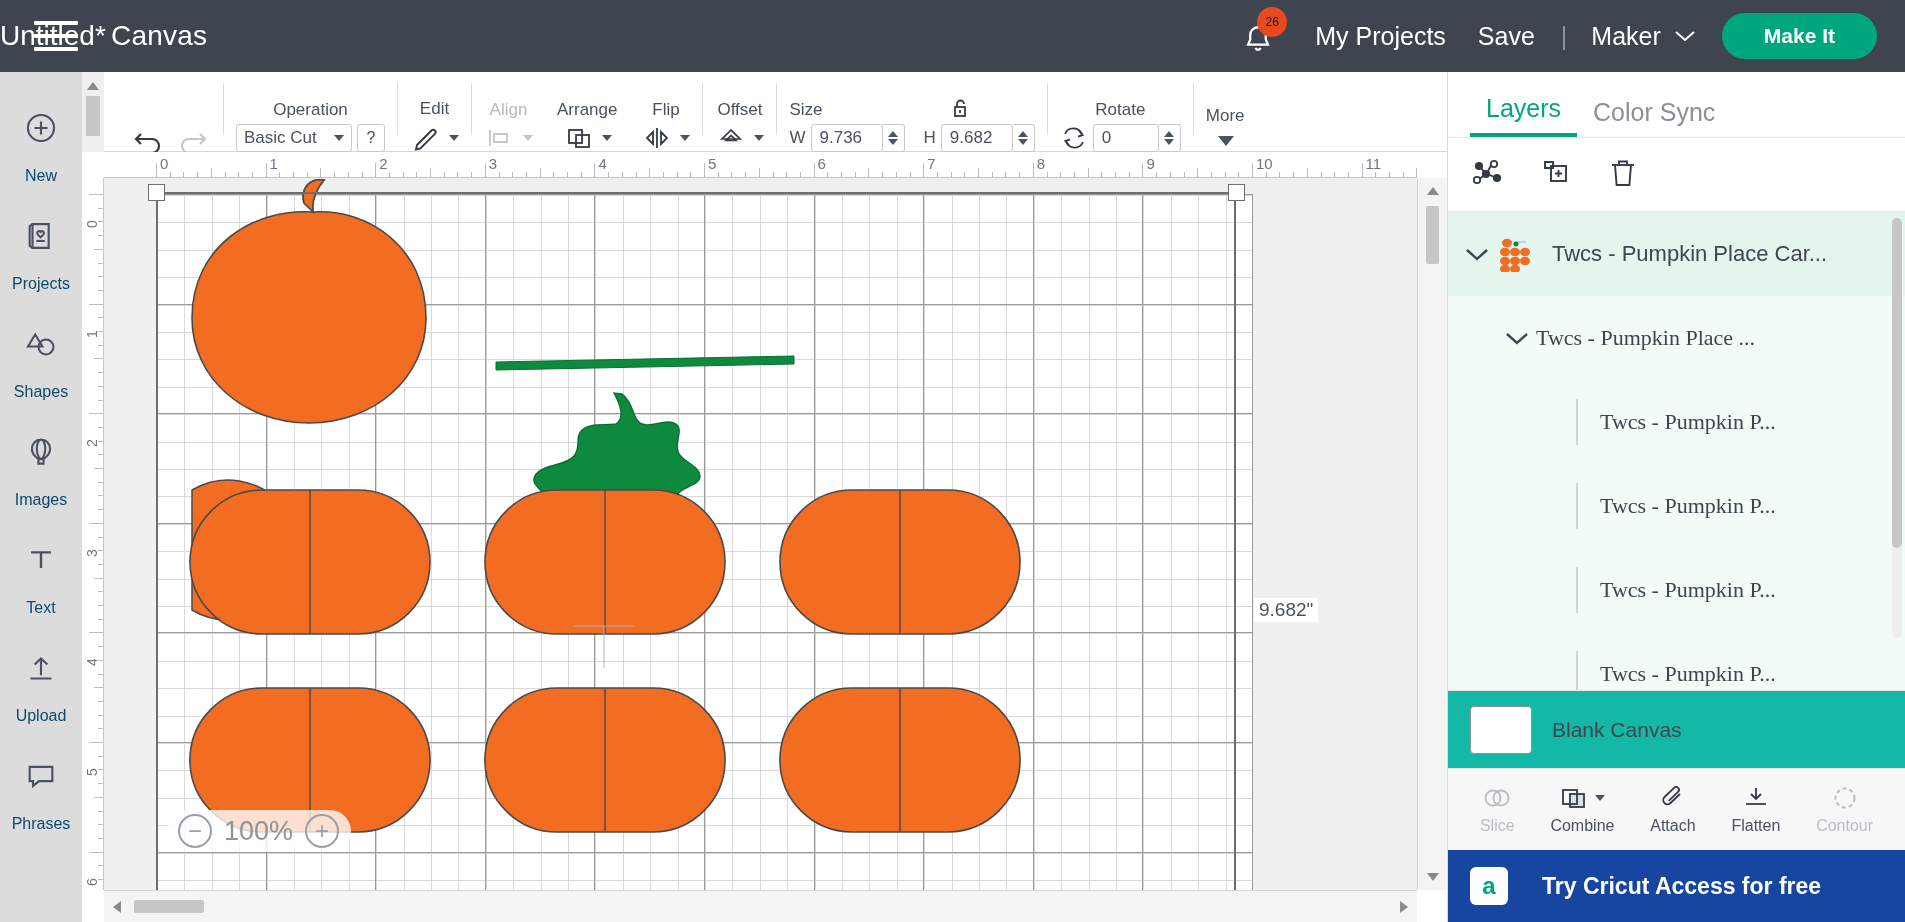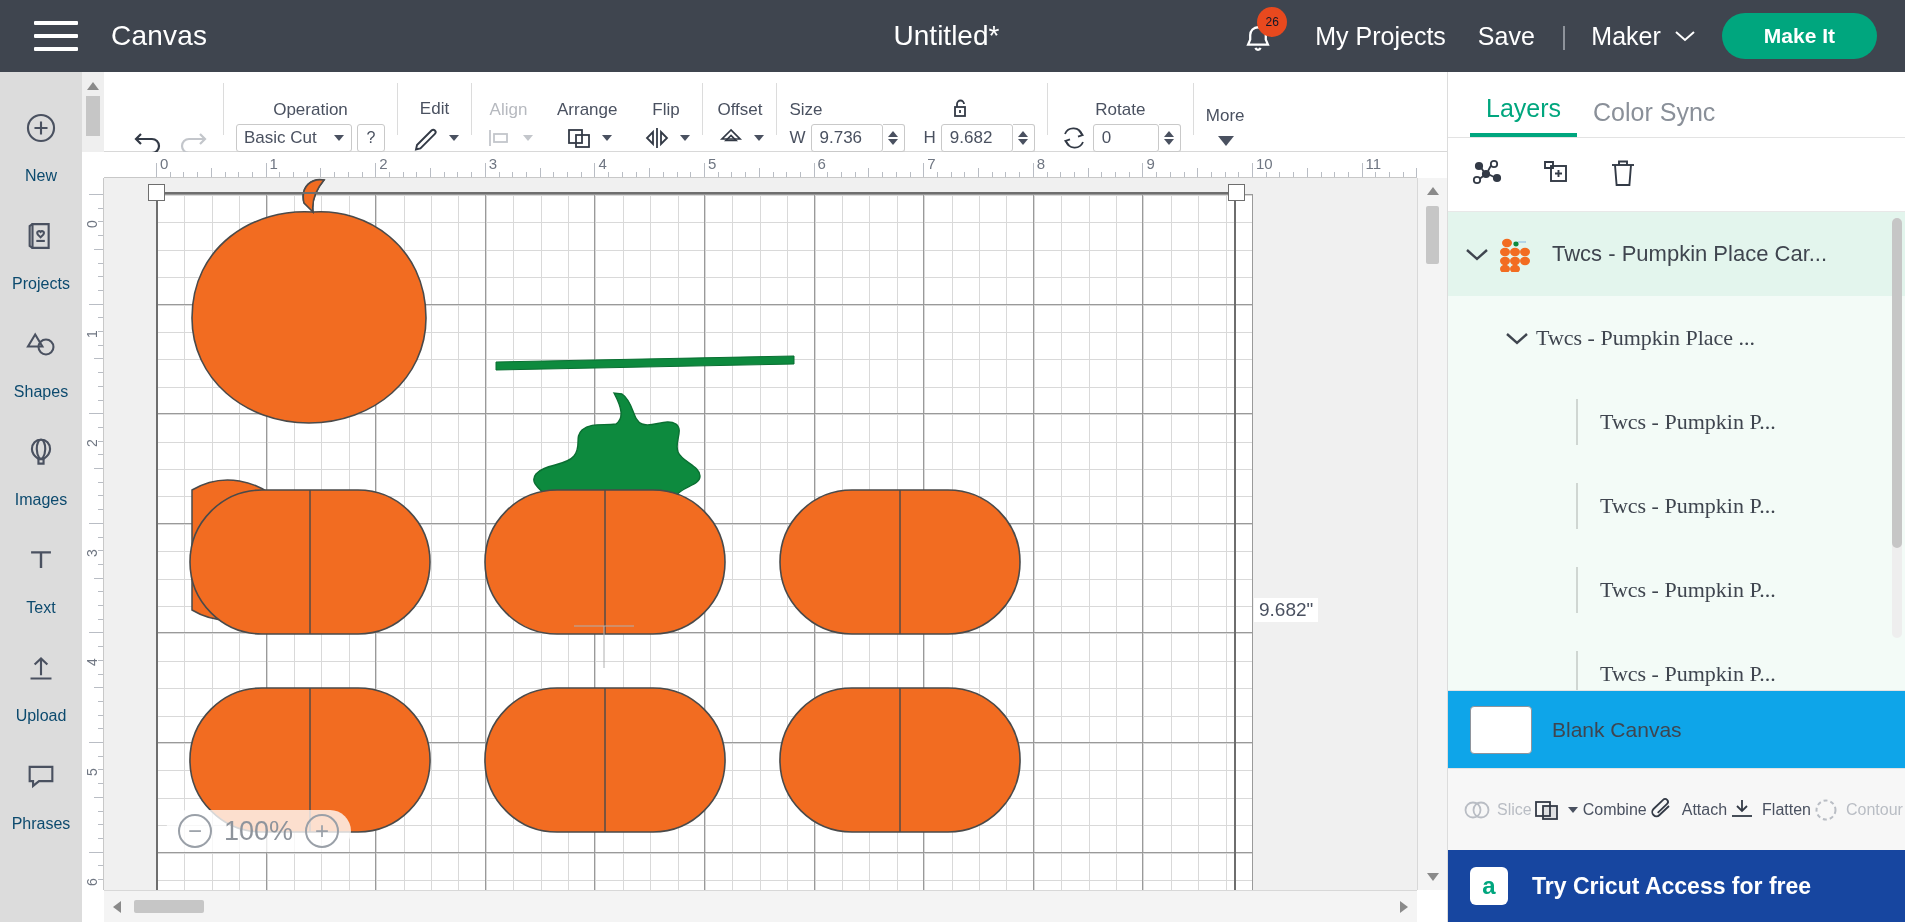--- a/index.html
+++ b/index.html
@@ -12,21 +12,21 @@
 
   
   .topbar {
     position: absolute; top: 0; left: 0; width: 1905px; height: 72px;
     background: #3f454f; color: #fff; display: flex; align-items: center;
   }
   .hamburger { width: 44px; height: 30px; margin-left: 34px; display: flex;
     flex-direction: column; justify-content: space-between; cursor: pointer; }
   .hamburger span { display: block; height: 4px; background: #fff; border-radius: 1px; }
   .canvas-word { margin-left: 33px; font-size: 28px; letter-spacing: .2px; }
-  .doc-title { position: absolute; left: 0; right: 12px; text-align: center;
+  .doc-title { position: absolute; left: 0; right: 12px; 
     font-size: 28px; pointer-events: none; }
   .top-right { margin-left: auto; display: flex; align-items: center; height: 72px; padding-right: 28px; }
   .bell-wrap { position: relative; width: 46px; height: 46px; margin-right: 18px; cursor: pointer; }
   .bell-wrap svg { position: absolute; left: 6px; top: 10px; }
   .bell-badge {
     position: absolute; right: -6px; top: -6px; min-width: 30px; height: 30px;
     background: #e8491e; border-radius: 15px; color: #0f172a; font-size: 12px;
     display: flex; align-items: center; justify-content: center; padding: 0 6px; font-weight: 500;
   }
   .top-link { font-size: 25px; margin: 0 16px; cursor: pointer; white-space: nowrap; }
@@ -163,36 +163,36 @@
   .l-thumb { width: 46px; height: 40px; margin-right: 10px; display: flex;
     align-items: center; justify-content: center; }
   .l-tick { width: 2px; height: 46px; background: #cfd6d2; margin-right: 22px; }
   .l-name { font-size: 22px; color: #3f454f; white-space: nowrap; overflow: hidden; }
   .l-scroll { position: absolute; right: 3px; top: 6px; width: 10px; height: 420px; }
   .l-scroll .track { width: 10px; height: 100%; background: #eee; border-radius: 5px; }
   .l-scroll .thumb { position: absolute; top: 0; width: 10px; height: 330px;
     background: #c6c6c6; border-radius: 5px; }
 
   .canvasrow { height: 78px; display: flex; align-items: center; padding-left: 22px;
-    border-top: 1px solid #e3e3e3; background: #0ea5e9; }
+    border-top: 1px solid #e3e3e3; background: #14b8a6; }
   .cswatch { width: 62px; height: 48px; background: #fff; border: 1px solid #8e949c; border-radius: 4px; }
   .cslabel { font-size: 21px; color: #3f454f; margin-left: 20px; }
 
   .opsbar { height: 82px; display: flex; align-items: center; justify-content: space-around;
     background: #f7f7f7; border-top: 1px solid #e3e3e3; padding: 0 14px; }
-  .op { display: flex; flex-direction: row; align-items: center; cursor: pointer;
+  .op { display: flex; flex-direction: column; align-items: center; cursor: pointer;
     color: #4a5160; gap: 5px; }
   .op .op-lbl { font-size: 16px; }
   .op.disabled { color: #b9bdc4; cursor: default; }
 
   .access { height: 72px; background: #1746a0; display: flex; align-items: center; padding-left: 22px; }
   .access-badge { width: 38px; height: 38px; background: #fff; border-radius: 6px;
     display: flex; align-items: center; justify-content: center; color: #00a67e;
     font-size: 24px; font-weight: bold; }
-  .access-txt { color: #fff; font-size: 23px; font-weight: 600; margin-left: 24px; }
+  .access-txt { color: #fff; font-size: 23px; font-weight: 600; margin-left: 34px; }
 </style>
 </head>
 <body>
 
 <div id="app">
 
   <div class="topbar">
     <div class="hamburger">
       <span></span>
         <span></span>

